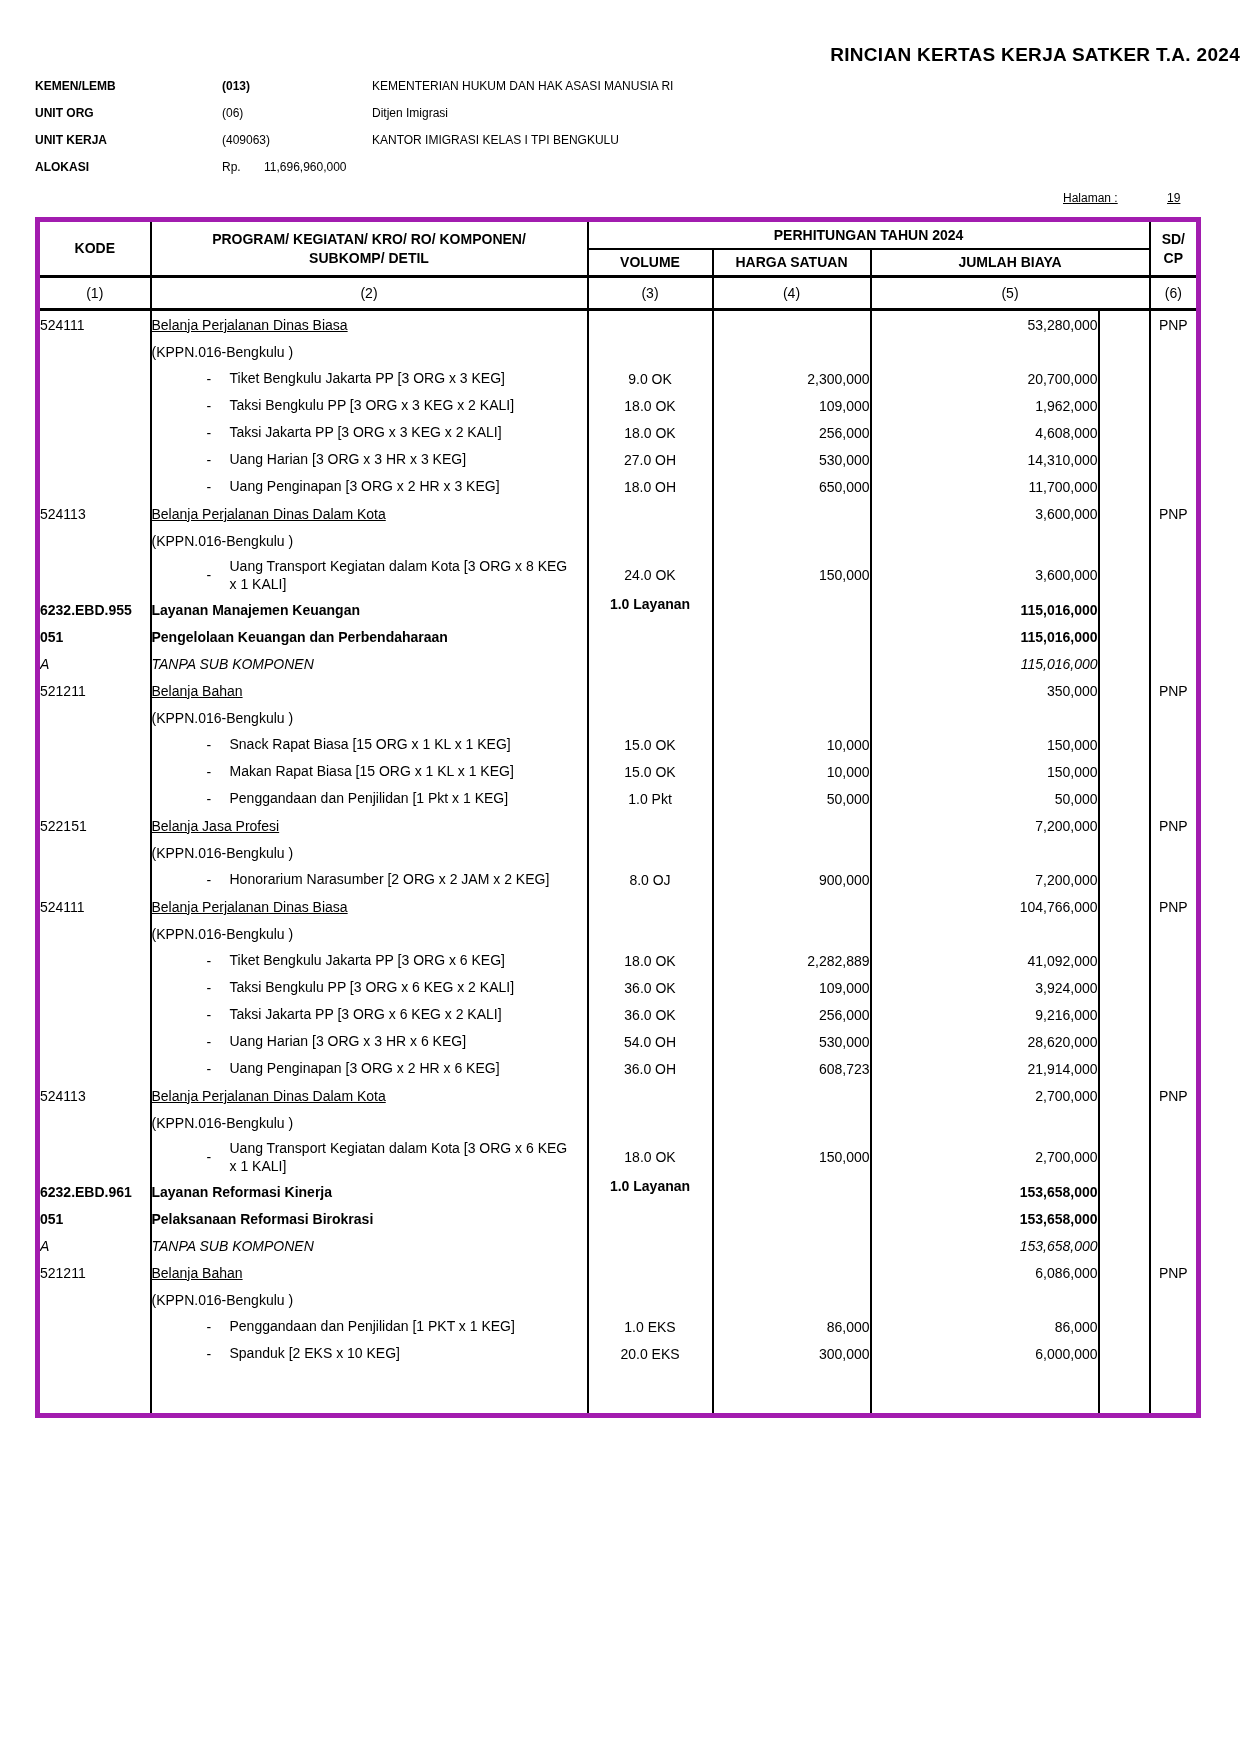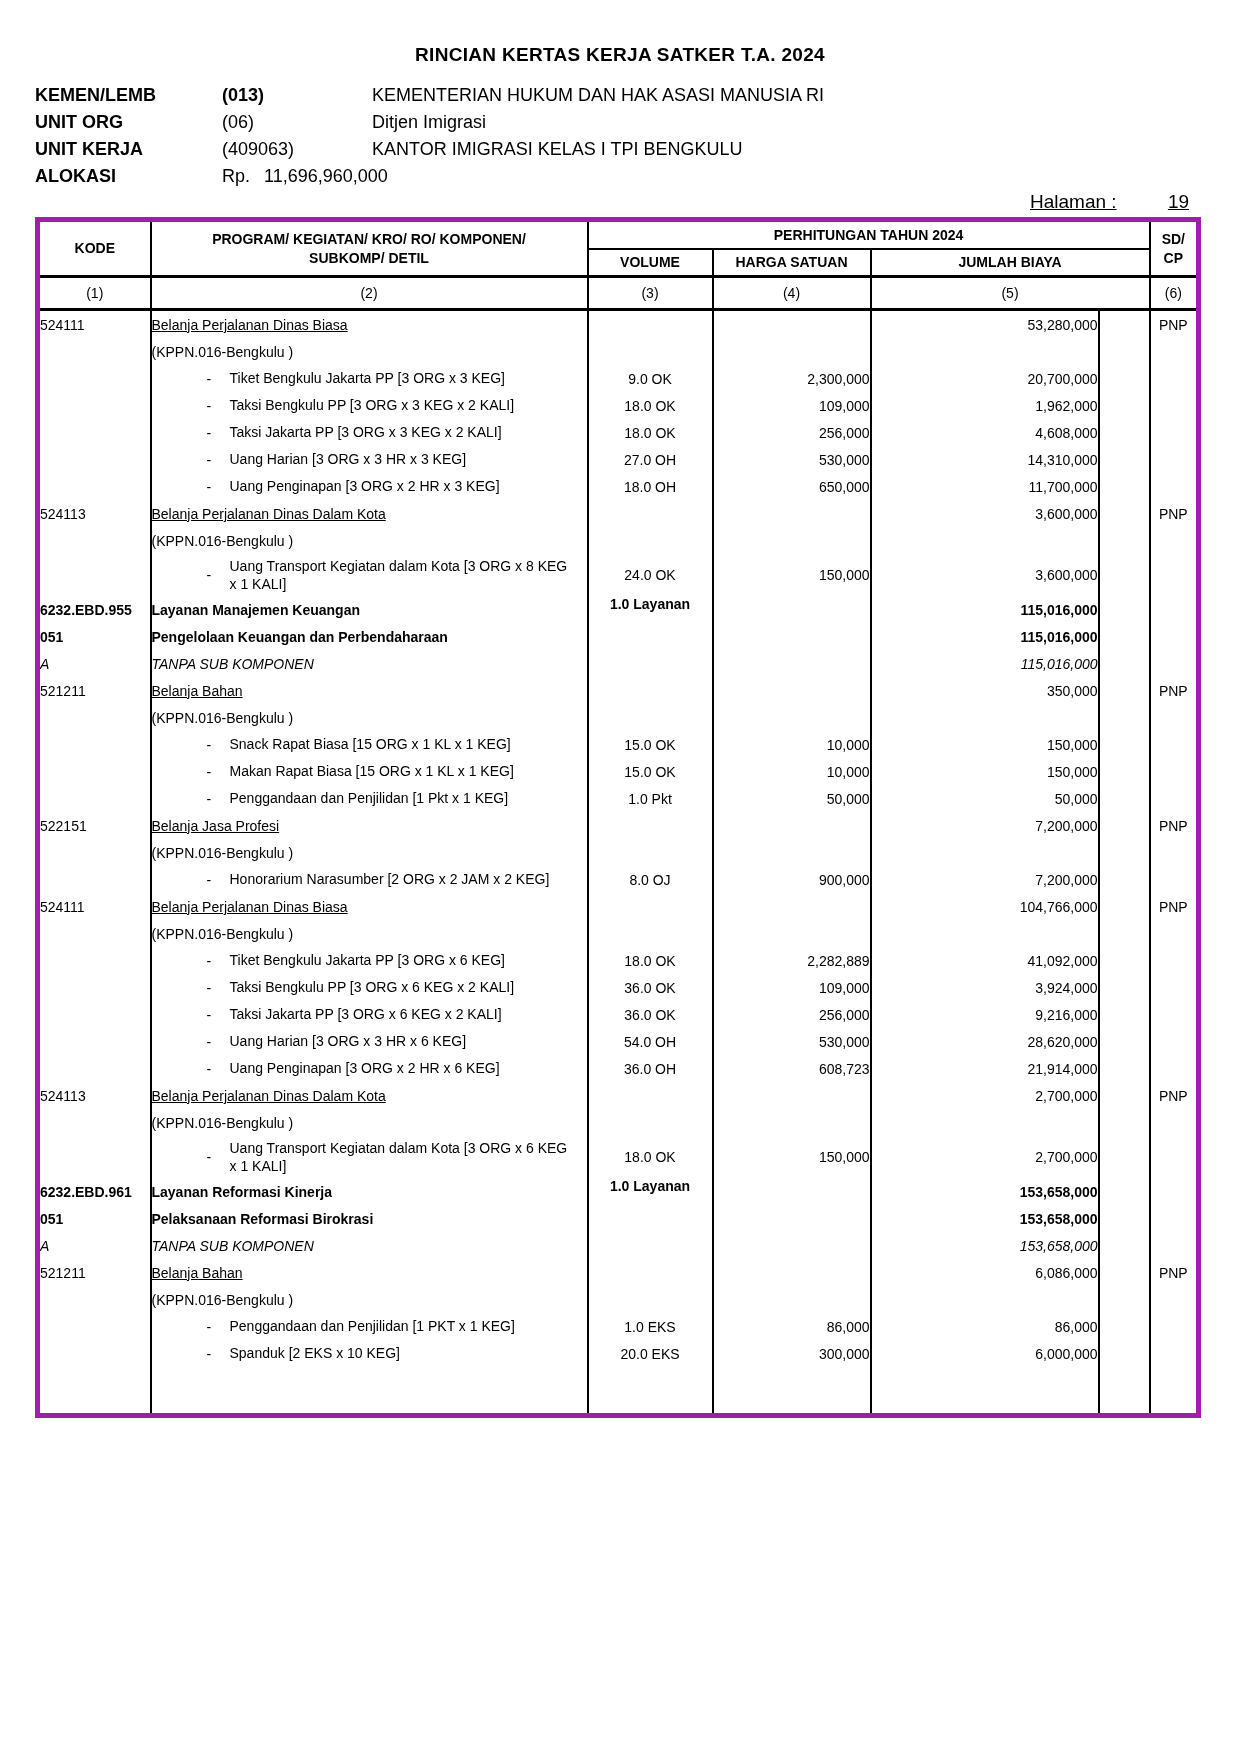--- a/index.html
+++ b/index.html
@@ -1,29 +1,29 @@
 <!DOCTYPE html>
 <html><head>
 <meta charset="utf-8">
 <style>
   html,body{margin:0;padding:0;background:#fff;}
   .page{position:relative;width:1240px;height:1755px;background:#fff;color:#000;
         font-family:"Liberation Sans","DejaVu Sans",sans-serif;overflow:hidden;}
 
-  .doc-title{position:absolute;top:44px;left:0;width:100%;text-align:center;
+  .doc-title{position:absolute;top:44px;left:0;width:100%;text-align:right;
              font-size:19px;font-weight:bold;letter-spacing:.3px;}
 
   .meta{position:absolute;top:79px;left:35px;}
-  .meta-row{display:flex;height:27px;align-items:flex-end;font-size:18px;}
+  .meta-row{display:flex;height:27px;align-items:flex-start;font-size:12px;}
   .meta-label{width:187px;font-weight:bold;}
   .meta-code{width:150px;}
   .meta-row:nth-child(1) .meta-code{font-weight:bold;}
   .meta-row:nth-child(4) .meta-code{width:42px;}
 
-  .halaman{position:absolute;top:191px;left:1030px;font-size:19px;}
+  .halaman{position:absolute;top:191px;left:1063px;font-size:12px;}
   .hal-label{text-decoration:underline;}
   .hal-num{text-decoration:underline;margin-left:46px;}
 
   table.rkakl{position:absolute;top:217px;left:35px;width:1161px;
               border-collapse:collapse;table-layout:fixed;font-size:14px;
               border:5px solid #a21caf;}
   .rkakl th{font-weight:bold;border:2px solid #000;padding:0;text-align:center;
             vertical-align:middle;line-height:1.3;}
   .rkakl th.h1{height:26px;}
   .rkakl th.h2{height:25px;}

